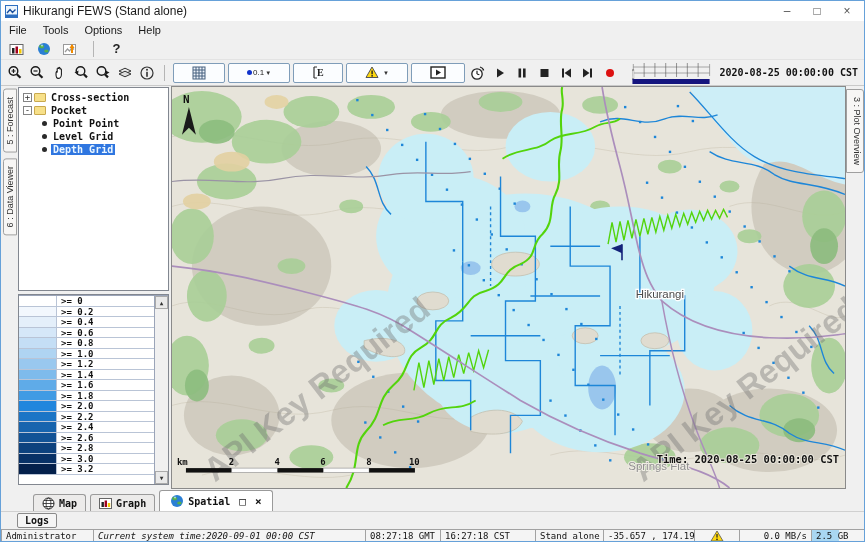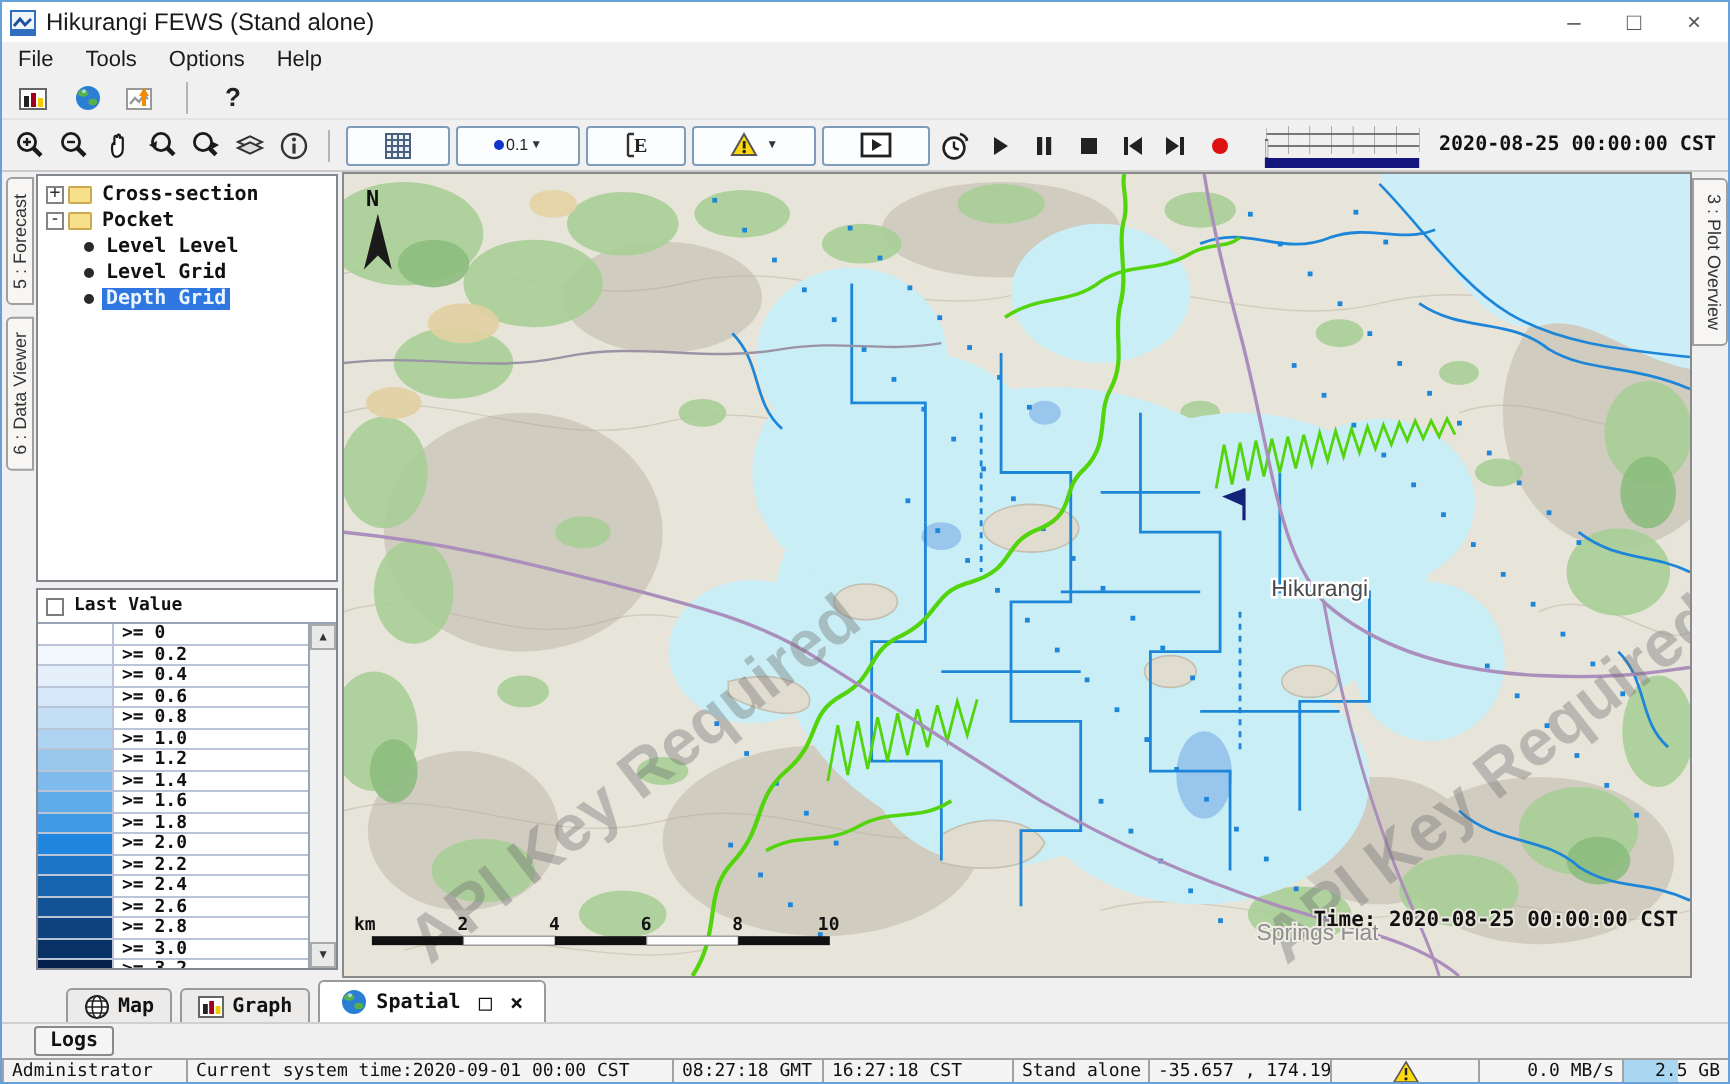--- a/index.html
+++ b/index.html
@@ -64,24 +64,24 @@
         padding:2px 8px;height:17px;margin-right:4px;}
   .btab.active{background:#fff;height:21px;padding:2px 10px;}
   .btab-ctrl{font-size:11px;margin-left:5px;color:#111;font-weight:bold;}
   
   .logs-row{height:18px;display:flex;align-items:center;padding-left:16px;background:#f0f0f0;border-top:1px solid #d0d0d0;}
   .logs-btn{font-size:10px;font-family:"DejaVu Sans Mono",monospace;font-weight:bold;color:#111;
             border:1px solid #8a8a8a;background:#f5f5f5;padding:0px 7px;height:15px;border-radius:2px;}
   .statusbar{height:14px;display:flex;background:#f0f0f0;font-family:"DejaVu Sans Mono",monospace;font-size:9px;color:#111;}
   .status-cell{border:1px solid #a2a2a2;margin-right:-1px;padding:0 4px;display:flex;align-items:center;
                white-space:nowrap;overflow:hidden;background:#f4f4f4;}
-  .sc-user{width:93px;} .sc-time{width:244px;} .sc-gmt{width:76px;} .sc-cst{width:96px;}
+  .sc-user{width:93px;} .sc-time{width:273px;font-style:italic;} .sc-gmt{width:76px;} .sc-cst{width:96px;}
   .sc-mode{width:69px;text-align:center;} .sc-coord{width:92px;} .sc-warn{flex:1;justify-content:center;}
   .sc-speed{width:73px;justify-content:flex-end;} 
-  .sc-mem{width:54px;position:relative;justify-content:flex-end;}
+  .sc-mem{width:54px;position:relative;justify-content:flex-start;}
   .sc-mem .fill{position:absolute;left:0;top:0;bottom:0;width:52%;background:#a9d7f2;}
   .sc-mem span{position:relative;}
 </style>
 </head>
 <body>
 
 <div class="window">
 
   <div class="titlebar">
     <svg width="13" height="13">
@@ -277,37 +277,33 @@
           <span class="folder"></span>
           <span class="tree-label">Cross-section</span>
         </div>
         <div class="tree-row">
           <span class="expander">-</span>
           <span class="folder"></span>
           <span class="tree-label">Pocket</span>
         </div>
         <div class="tree-row">
           <span class="bullet"></span>
-          <span class="tree-label">Level Level</span>
+          <span class="tree-label">Point Point</span>
         </div>
         <div class="tree-row">
           <span class="bullet"></span>
           <span class="tree-label">Level Grid</span>
         </div>
         <div class="tree-row selected">
           <span class="bullet"></span>
           <span class="tree-label">Depth Grid</span>
         </div>
       </div>
 
       <div class="legend-box">
-        <div class="legend-header">
-          <span class="checkbox"></span>
-          <span>Last Value</span>
-        </div>
         <div class="legend-body">
           <div class="legend-rows">
             <div class="legend-row">
                 <span class="legend-swatch" style="background: rgb(255, 255, 255);"></span>
                 <span class="legend-label">&gt;= 0</span>
               </div>
             <div class="legend-row">
                 <span class="legend-swatch" style="background: rgb(242, 247, 253);"></span>
                 <span class="legend-label">&gt;= 0.2</span>
               </div>

